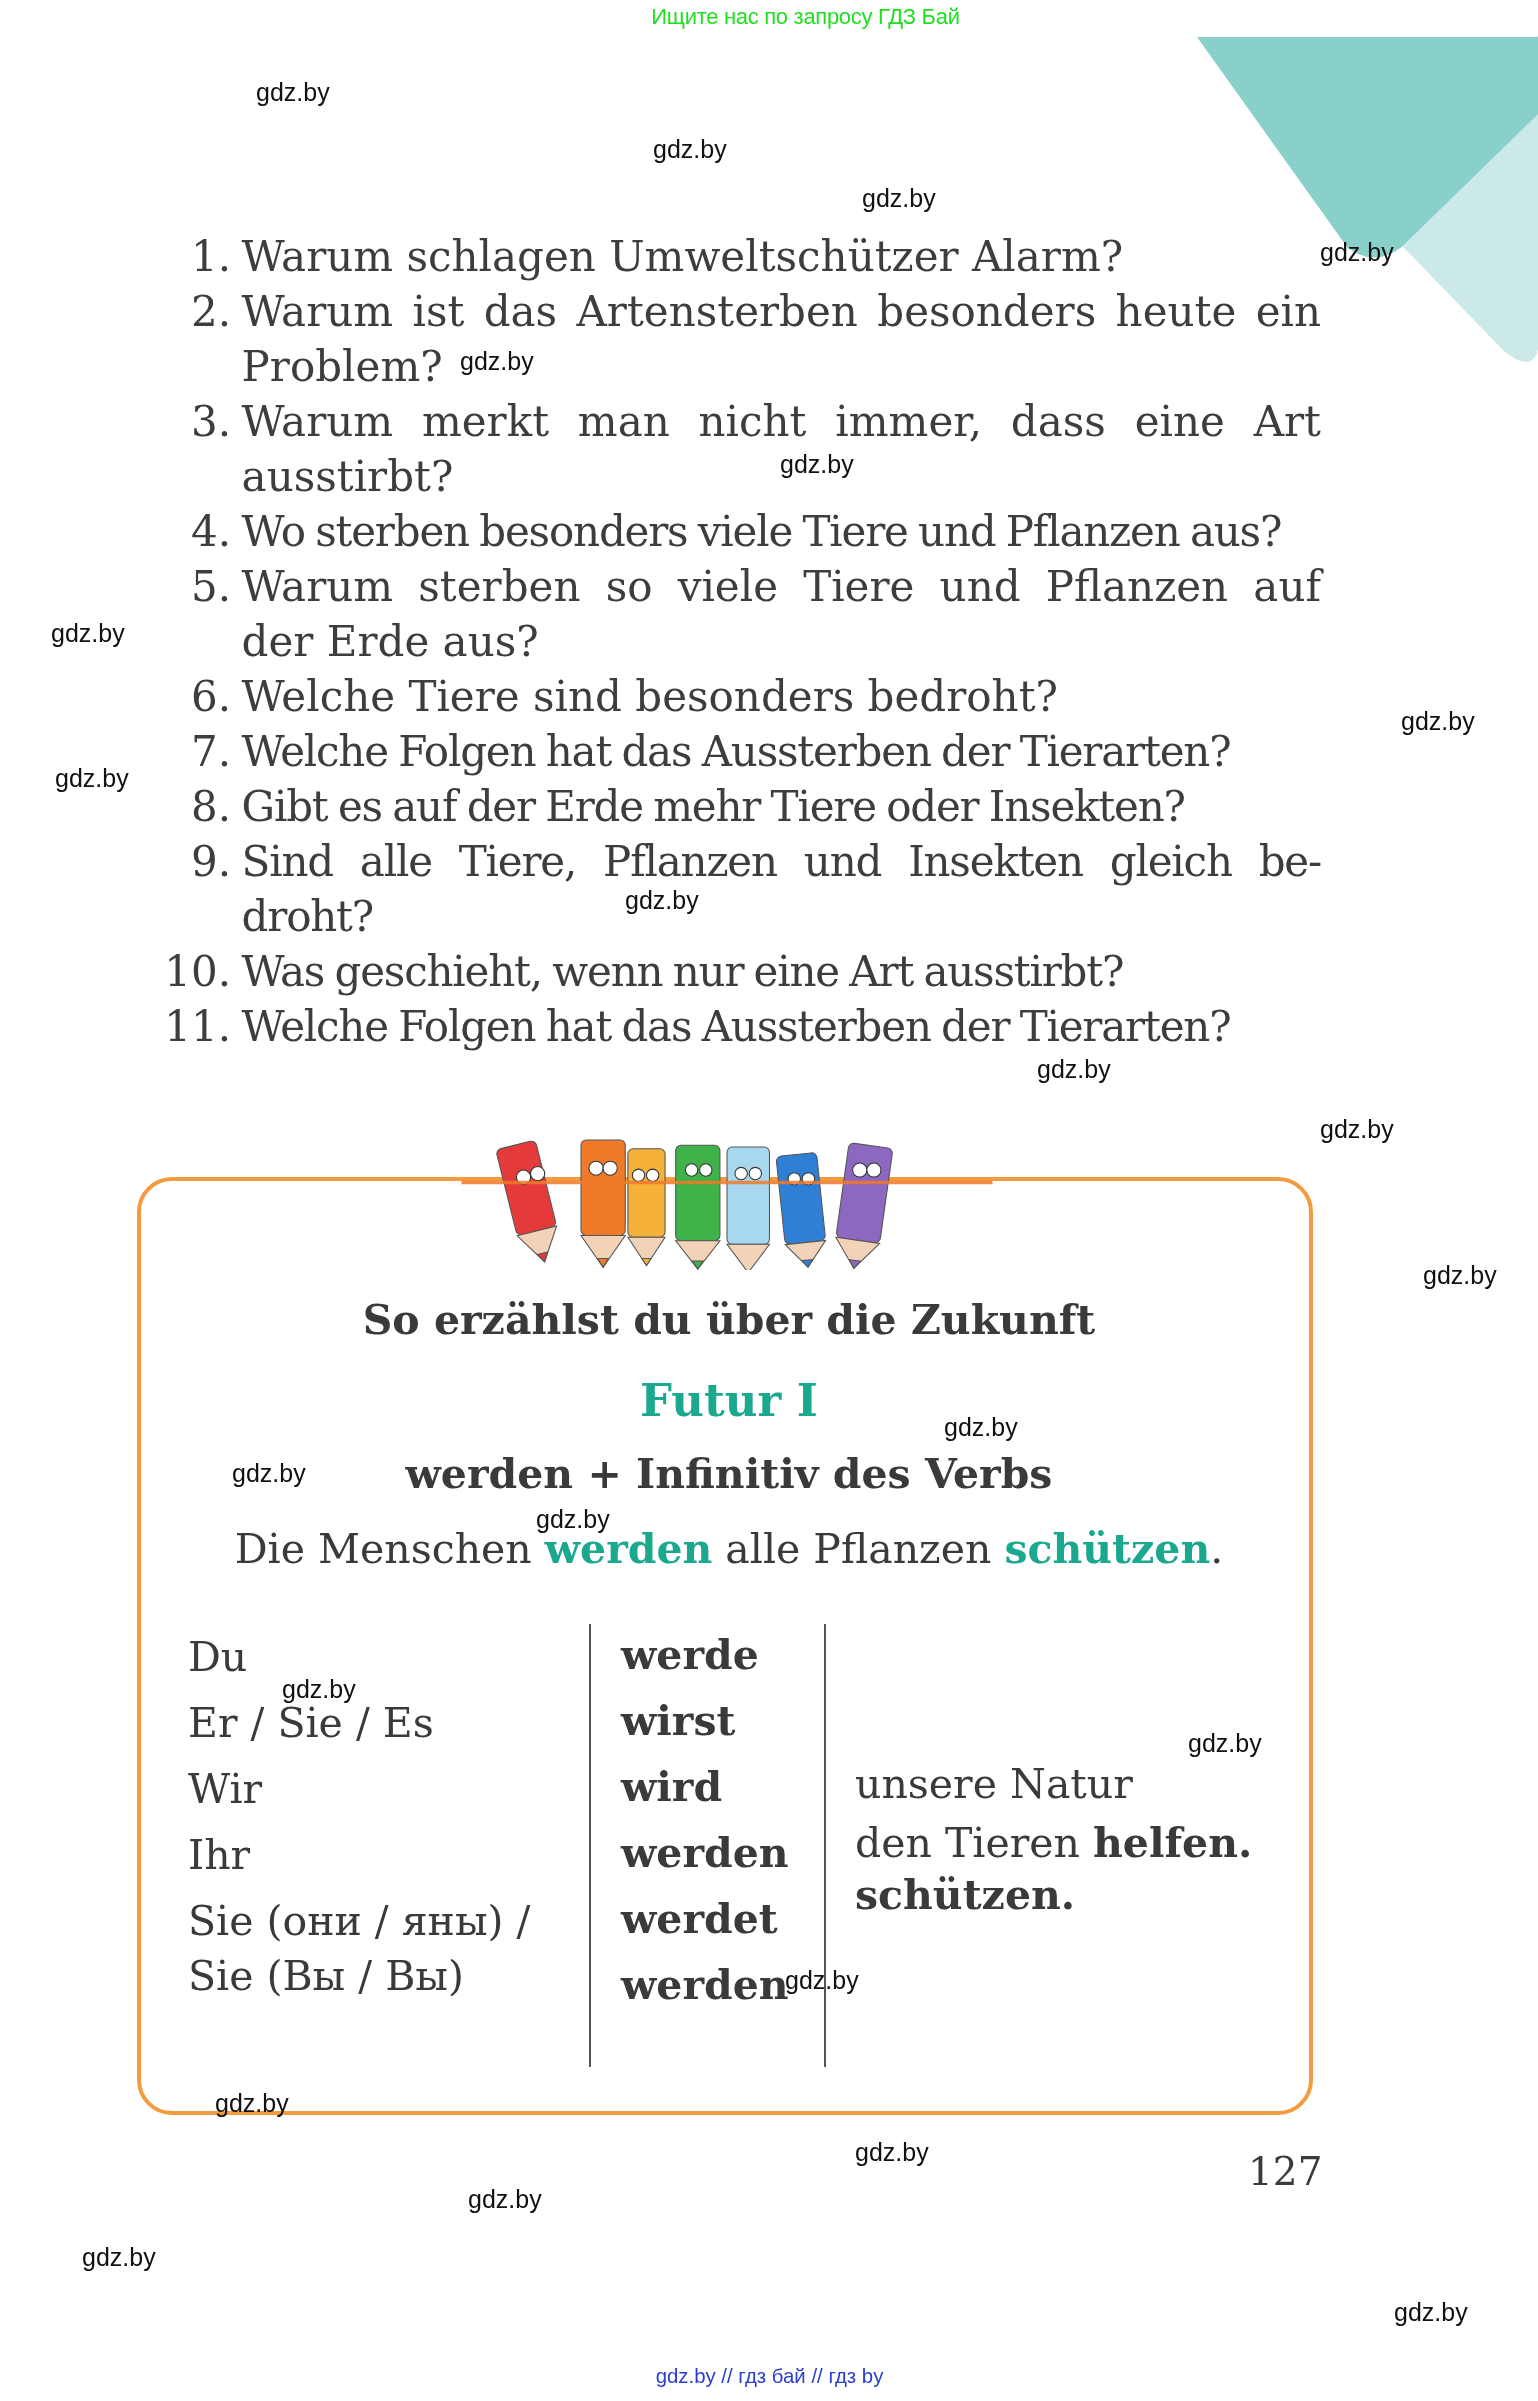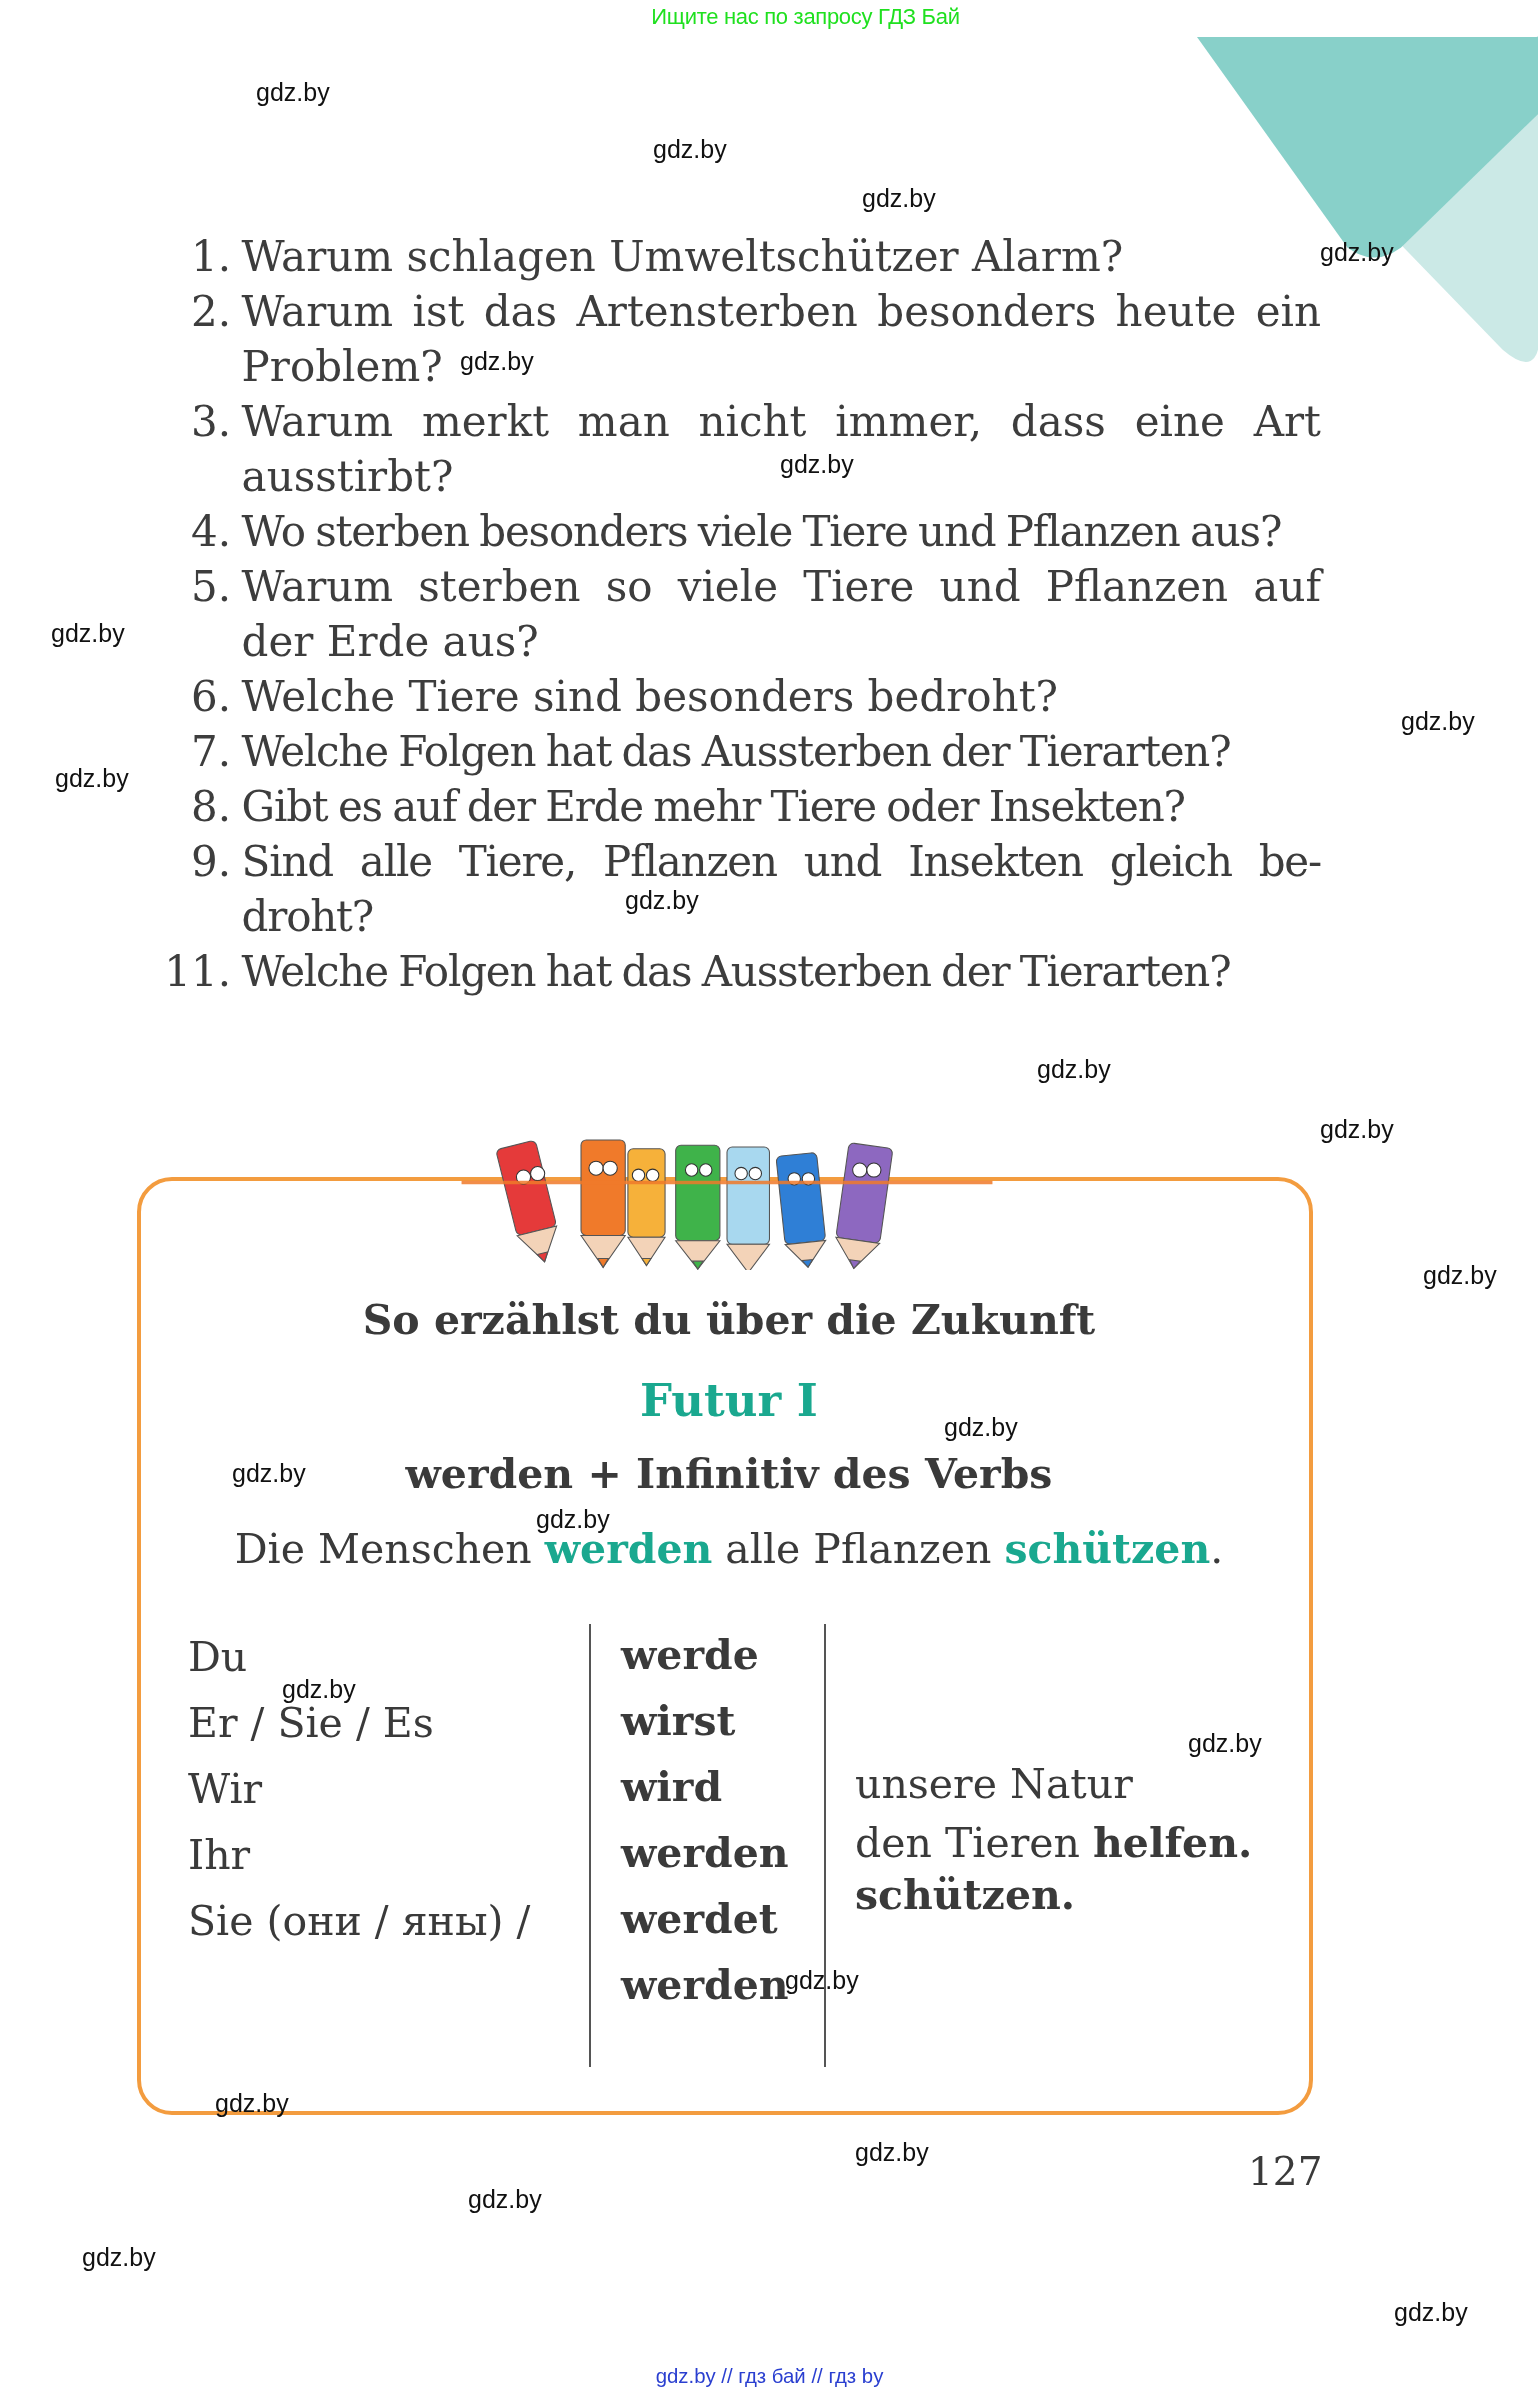--- a/index.html
+++ b/index.html
@@ -102,20 +102,24 @@
     <span class="num">7.</span>
     <span class="txt">Welche Folgen hat das Aussterben der Tierarten?</span>
   </div>
   <div class="q narrow">
     <span class="num">8.</span>
     <span class="txt">Gibt es auf der Erde mehr Tiere oder Insekten?</span>
   </div>
   <div class="q narrow">
     <span class="num">9.</span>
     <span class="txt">Sind alle Tiere, Pflanzen und Insekten gleich be-droht?</span>
+  </div>
+  <div class="q narrow">
+    <span class="num">10.</span>
+    <span class="txt">Was geschieht, wenn  nur eine Art ausstirbt?</span>
   </div>
   <div class="q narrow">
     <span class="num">11.</span>
     <span class="txt">Welche Folgen hat das Aussterben der Tierarten?</span>
   </div>
 </div>
 
 <div class="rule-box"></div>
 
 <svg class="pencils" viewBox="0 0 600 165">
@@ -172,20 +176,21 @@
 <div class="center-line example">
   <span>Die Menschen </span><span class="teal">werden</span><span> alle Pflanzen </span><span class="teal">schützen</span><span>.</span>
 </div>
 
 <div class="table-col col1">
   <div>Du</div>
   <div>Er / Sie / Es</div>
   <div>Wir</div>
   <div>Ihr</div>
   <div>Sie (они / яны) /</div>
+  <div style="margin-top:-10.6px">Sie (Вы / Вы)</div>
 </div>
 <div class="vline" style="left:589px;top:1624px;height:443px;"></div>
 <div class="table-col col2">
   <div>werde</div>
   <div>wirst</div>
   <div>wird</div>
   <div>werden</div>
   <div>werdet</div>
   <div>werden</div>
 </div>

